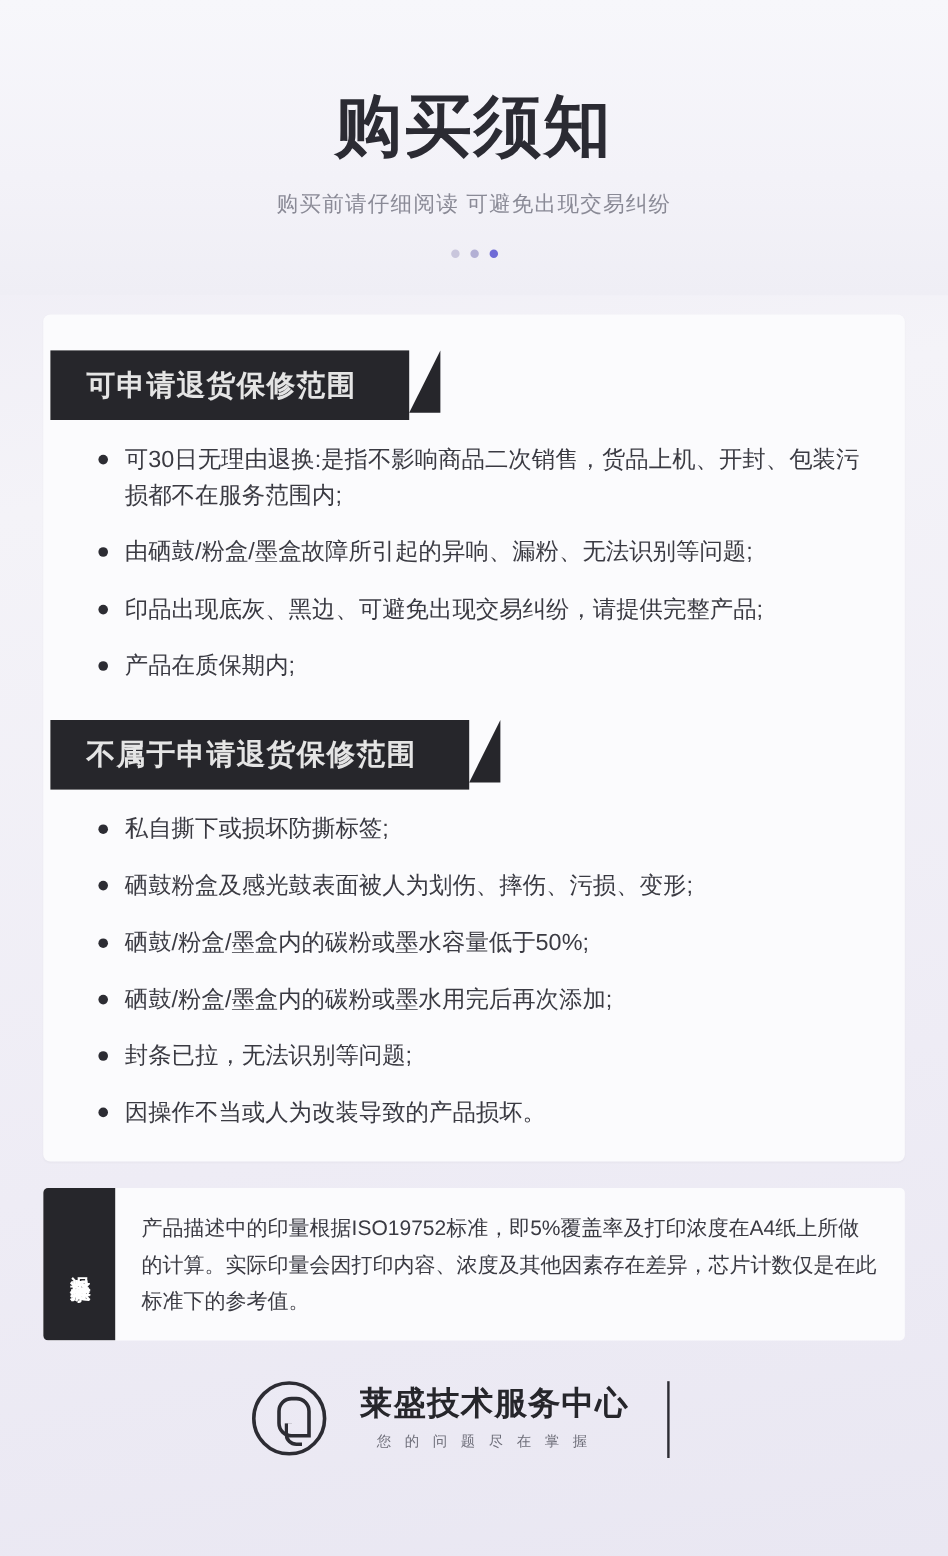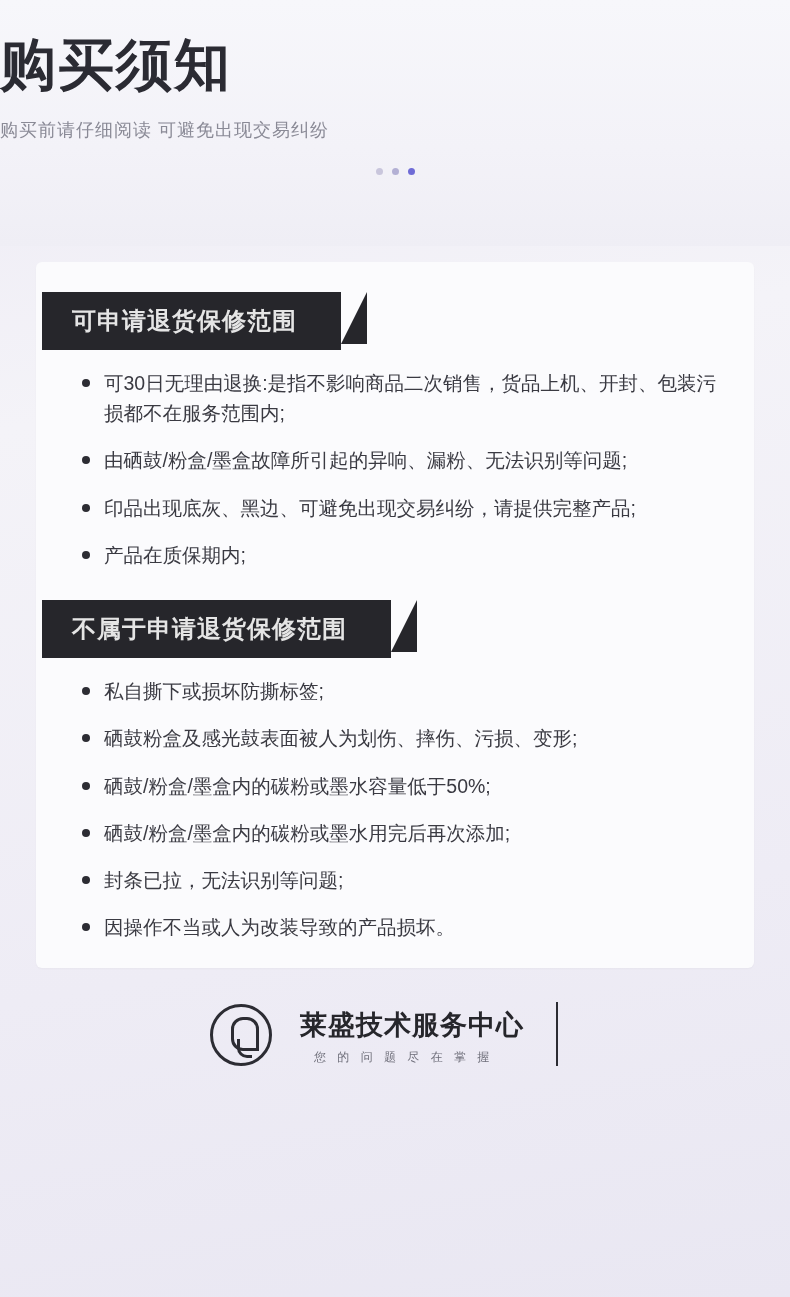--- a/index.html
+++ b/index.html
@@ -13,22 +13,22 @@
   }
   .page {
     position: relative;
     width: 790px;
     height: 1297px;
     background: linear-gradient(170deg, #eceaf4 0%, #f4f3f8 30%, #eeecf5 70%, #e9e7f2 100%);
   }
   
   .hero {
     position: relative;
-    padding-top: 34px;
-    text-align: left;
+    padding-top: 74px;
+    text-align: center;
     background: linear-gradient(180deg, #f7f7fb 0%, #f3f2f8 60%, #efeef5 100%);
     height: 246px;
   }
   .hero-title {
     font-size: 56px;
     font-weight: bold;
     color: #2b2b33;
     letter-spacing: 2px;
     line-height: 1.1;
   }
@@ -145,21 +145,21 @@
     padding: 18px 22px 18px 22px;
     font-size: 17.5px;
     color: #3a3a42;
     line-height: 1.72;
   }
 
   
   .footer {
     margin-top: 34px;
     display: flex;
-    align-items: flex-end;
+    align-items: flex-start;
     justify-content: center;
     gap: 10px;
     padding-bottom: 22px;
   }
   .logo {
     width: 62px; height: 62px;
     border-radius: 50%;
     border: 3px solid #2c2c33;
     position: relative;
     margin-right: 18px;
@@ -247,20 +247,26 @@
       <li>私自撕下或损坏防撕标签;</li>
       <li>硒鼓粉盒及感光鼓表面被人为划伤、摔伤、污损、变形;</li>
       <li>硒鼓/粉盒/墨盒内的碳粉或墨水容量低于50%;</li>
       <li>硒鼓/粉盒/墨盒内的碳粉或墨水用完后再次添加;</li>
       <li>封条已拉，无法识别等问题;</li>
       <li>因操作不当或人为改装导致的产品损坏。</li>
     </ul>
 
   </div>
 
+  <div class="tip">
+    <div class="tip-label">
+      <span>温馨提示</span>
+    </div>
+    <div class="tip-text">产品描述中的印量根据ISO19752标准，即5%覆盖率及打印浓度在A4纸上所做的计算。实际印量会因打印内容、浓度及其他因素存在差异，芯片计数仅是在此标准下的参考值。</div>
+  </div>
 
   <div class="footer">
     <div class="logo"></div>
     <div class="f-left">
       <div class="f-title">莱盛技术服务中心</div>
       <div class="f-sub">您 的 问 题  尽 在 掌 握</div>
     </div>
     <div class="divider"></div>
   </div>
 

